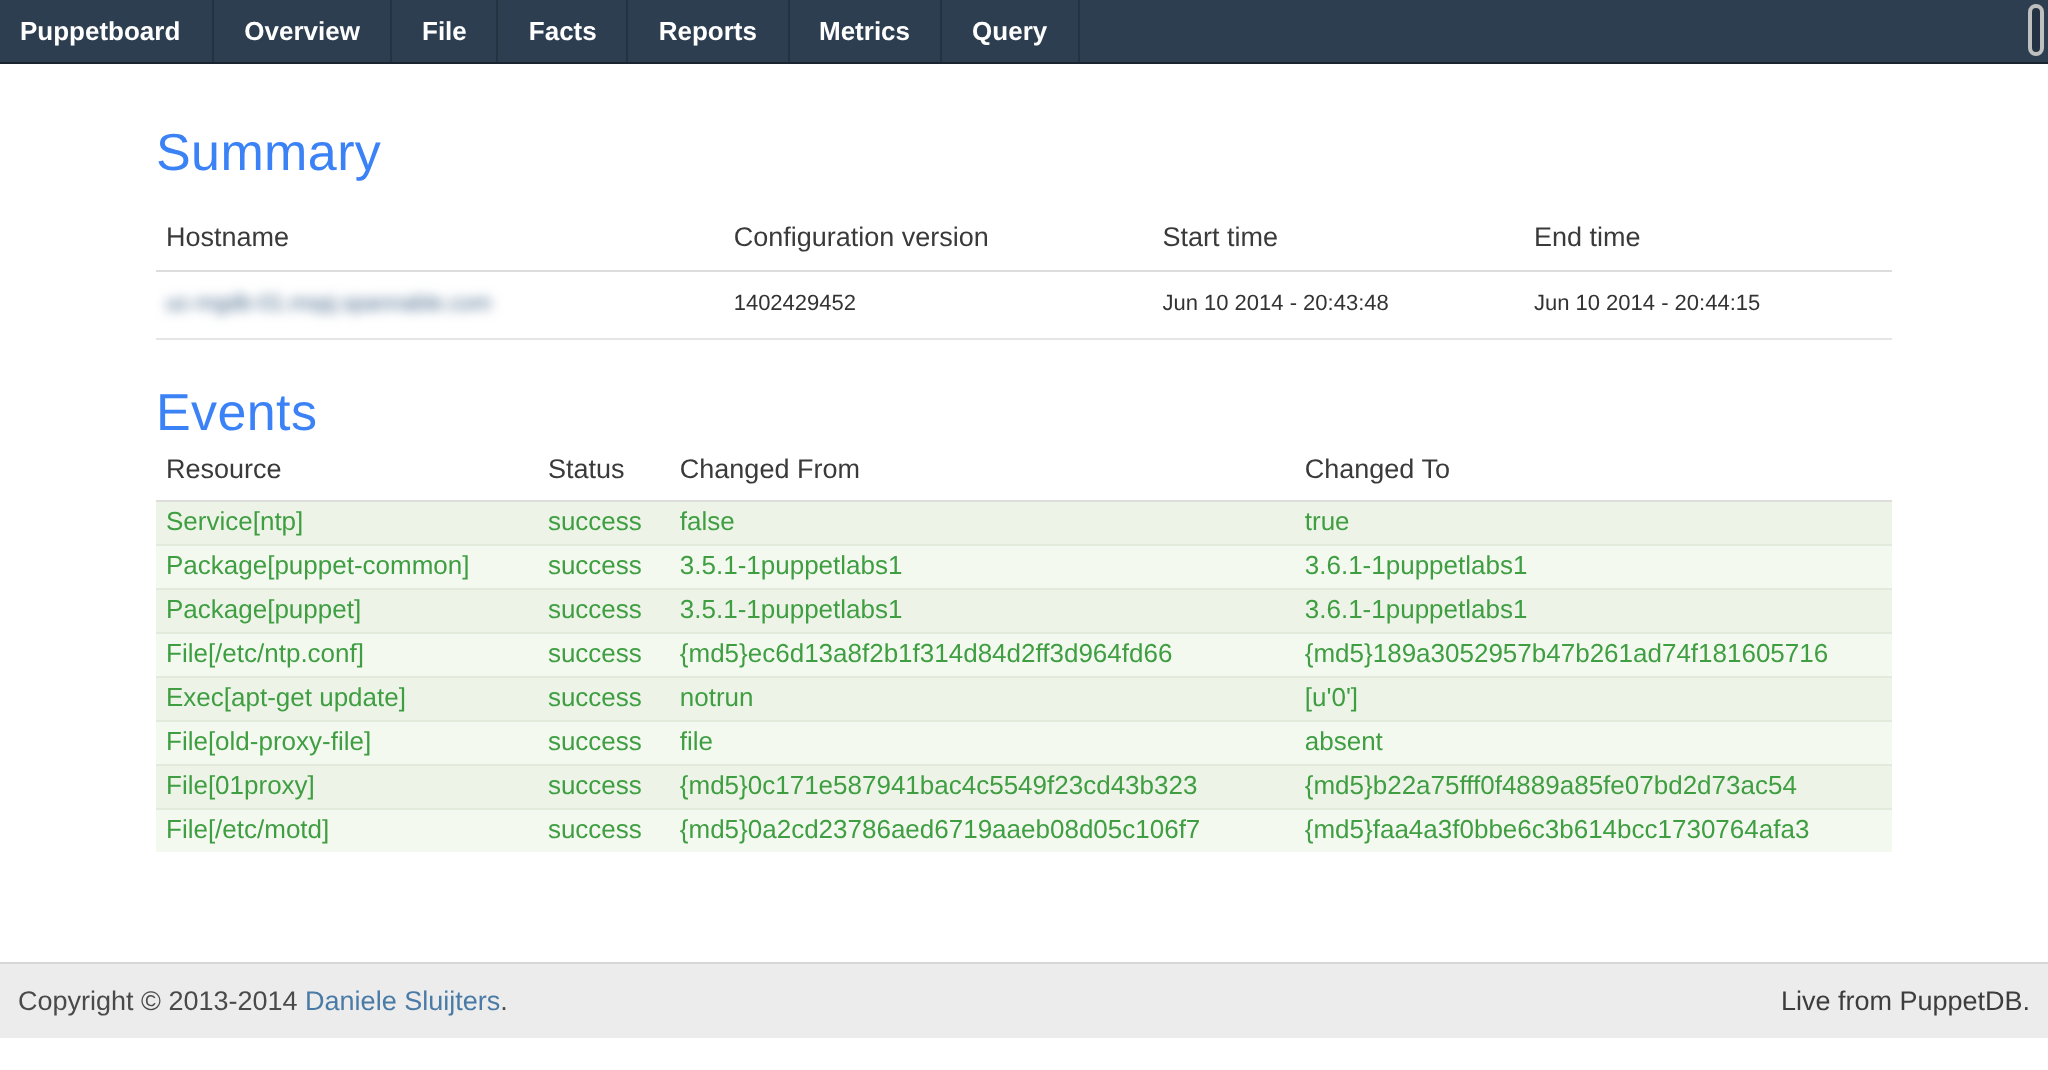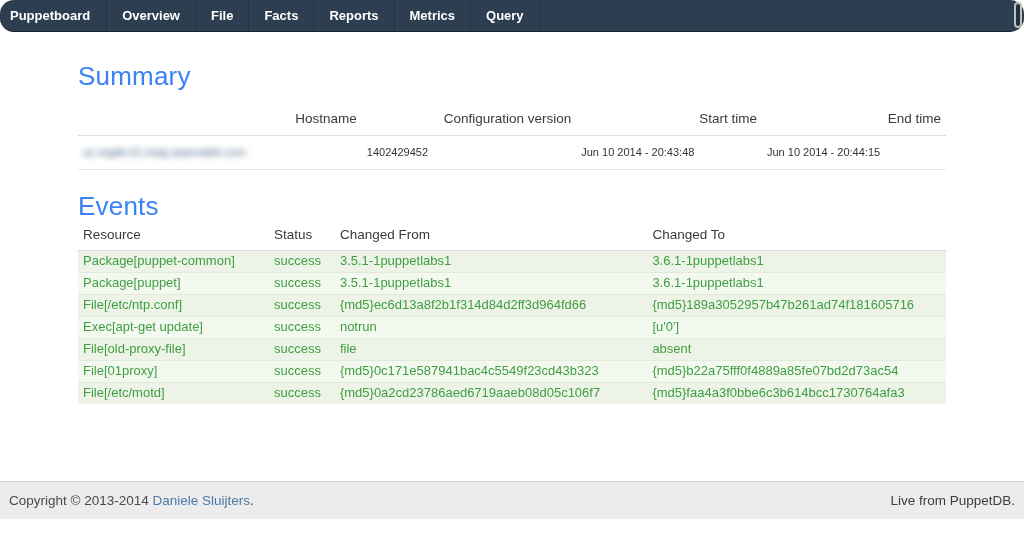--- a/index.html
+++ b/index.html
@@ -12,21 +12,20 @@
   }
 
   
   .navbar {
     width: 100%; height: 32px;
     background: #2c3e50;
     border-bottom: 1px solid #1a242f;
     display: flex;
     align-items: stretch;
     position: relative;
-    border-radius: 14px;
   }
   .nav-item {
     color: #ffffff;
     font-size: 13px;
     font-weight: 600;
     line-height: 31px;
     padding: 0 15px;
     border-right: 1px solid #243342;
     cursor: pointer;
     white-space: nowrap;
@@ -55,21 +54,21 @@
     letter-spacing: 0.2px;
   }
   .summary-heading { margin-top: 29px; }
   .events-heading  { margin-top: 21px; }
 
   table { border-collapse: collapse; width: 100%; table-layout: fixed; }
 
   
   .summary-table { margin-top: 13px; }
   .summary-table th {
-    text-align: right;
+    text-align: left;
     font-weight: 400;
     font-size: 13.5px;
     color: #3a3a3a;
     padding: 6px 5px 9px 5px;
     border-bottom: 1px solid #dddddd;
   }
   .summary-table td {
     font-size: 11px;
     color: #333333;
     padding: 10px 5px 11px 5px;
@@ -172,20 +171,26 @@
     <thead>
       <tr>
         <th class="c1">Resource</th>
         <th class="c2">Status</th>
         <th class="c3">Changed From</th>
         <th class="c4">Changed To</th>
       </tr>
     </thead>
     <tbody>
         <tr>
+          <td>Service[ntp]</td>
+          <td>success</td>
+          <td>false</td>
+          <td>true</td>
+        </tr>
+        <tr>
           <td>Package[puppet-common]</td>
           <td>success</td>
           <td>3.5.1-1puppetlabs1</td>
           <td>3.6.1-1puppetlabs1</td>
         </tr>
         <tr>
           <td>Package[puppet]</td>
           <td>success</td>
           <td>3.5.1-1puppetlabs1</td>
           <td>3.6.1-1puppetlabs1</td>

